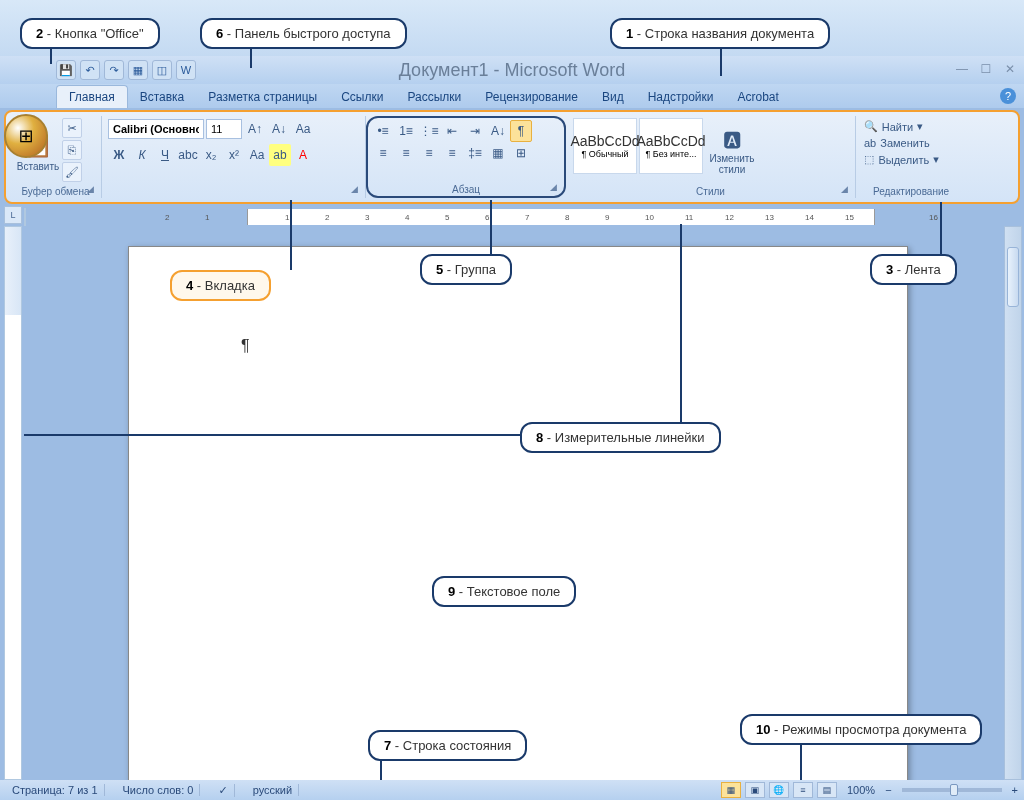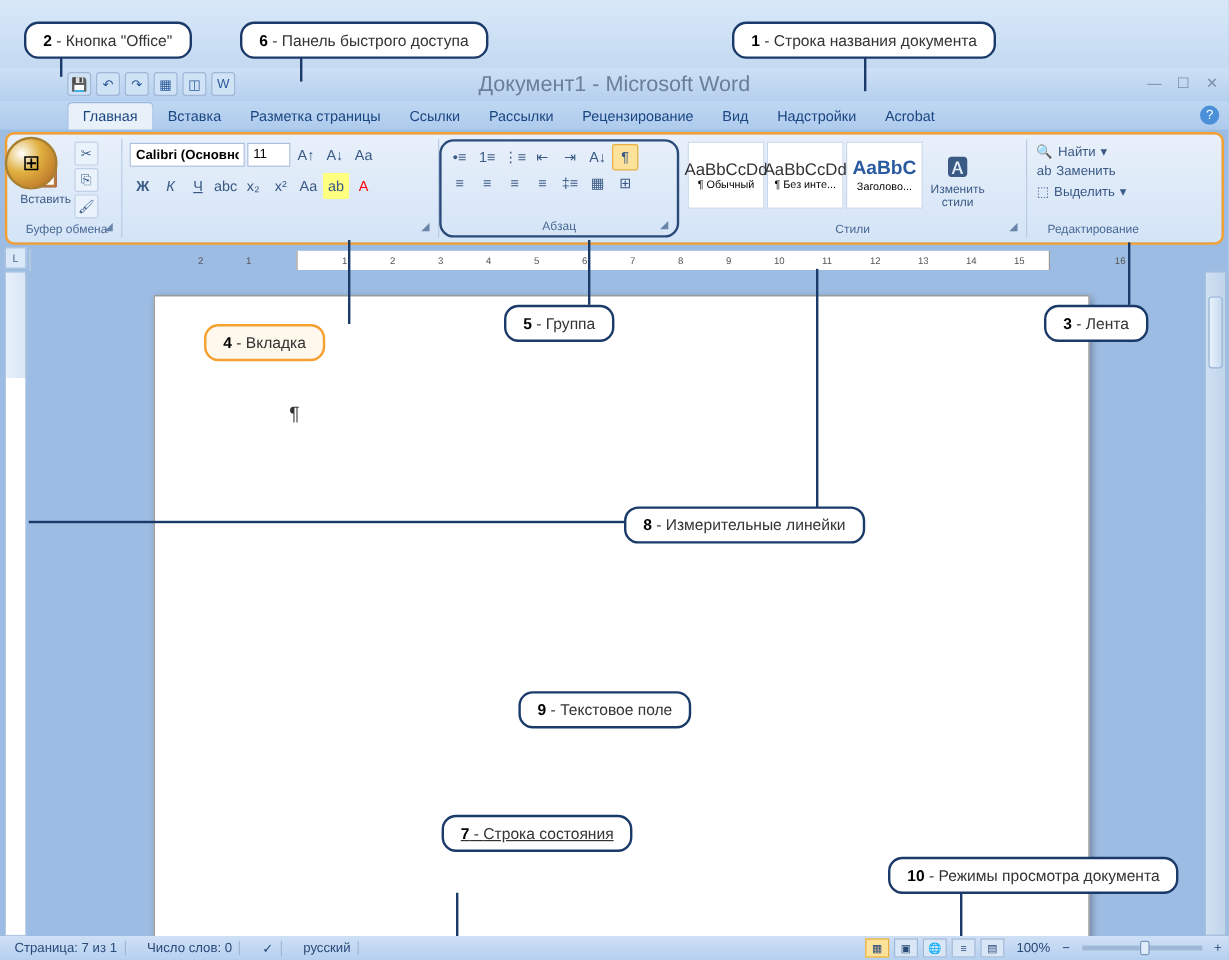--- a/index.html
+++ b/index.html
@@ -189,24 +189,20 @@
 
   <div class="group" style="width:290px;">
     <div class="group-body">
       <div class="style-item">
         <div class="style-sample">AaBbCcDd</div>
         <div>¶ Обычный</div>
       </div>
       <div class="style-item">
         <div class="style-sample">AaBbCcDd</div>
         <div>¶ Без инте...</div>
-      </div>
-      <div class="style-item">
-        <div class="style-sample big">AaBbC</div>
-        <div>Заголово...</div>
       </div>
       <div class="big-btn" style="width:56px;">
         <span class="ico" style="font-size:20px;">🅰</span>
         <span style="text-align:center;">Изменить стили</span>
       </div>
     </div>
     <div class="group-label">Стили</div>
     <div class="launcher">◢</div>
   </div>
 
@@ -281,21 +277,21 @@
 </div>
 
 <div class="callout" style="top:18px; left:20px;"><b>2</b> - <span>Кнопка "Office"</span></div>
 <div class="callout" style="top:18px; left:200px;"><b>6</b> - <span>Панель быстрого доступа</span></div>
 <div class="callout" style="top:18px; left:610px;"><b>1</b> - <span>Строка названия документа</span></div>
 <div class="callout" style="top:254px; left:870px;"><b>3</b> - <span>Лента</span></div>
 <div class="callout orange" style="top:270px; left:170px;"><b>4</b> - <span>Вкладка</span></div>
 <div class="callout" style="top:254px; left:420px;"><b>5</b> - <span>Группа</span></div>
 <div class="callout" style="top:422px; left:520px;"><b>8</b> - <span>Измерительные линейки</span></div>
 <div class="callout" style="top:576px; left:432px;"><b>9</b> - <span>Текстовое поле</span></div>
-<div class="callout" style="top:679px; left:368px;text-decoration:underline;"><b>7</b> - <span>Строка состояния</span></div>
+<div class="callout" style="top:730px; left:368px;"><b>7</b> - <span>Строка состояния</span></div>
 <div class="callout" style="top:714px; left:740px;"><b>10</b> - <span>Режимы просмотра документа</span></div>
 
 <div class="arrow-line" style="top:46px; left:720px; width:2px; height:30px;"></div>
 <div class="arrow-line" style="top:46px; left:50px; width:2px; height:18px;"></div>
 <div class="arrow-line" style="top:46px; left:250px; width:2px; height:22px;"></div>
 <div class="arrow-line" style="top:434px; left:24px; width:496px; height:2px;"></div>
 <div class="arrow-line" style="top:224px; left:680px; width:2px; height:200px;"></div>
 <div class="arrow-line" style="top:200px; left:490px; width:2px; height:54px;"></div>
 <div class="arrow-line" style="top:200px; left:290px; width:2px; height:70px;"></div>
 <div class="arrow-line" style="top:202px; left:940px; width:2px; height:52px;"></div>

